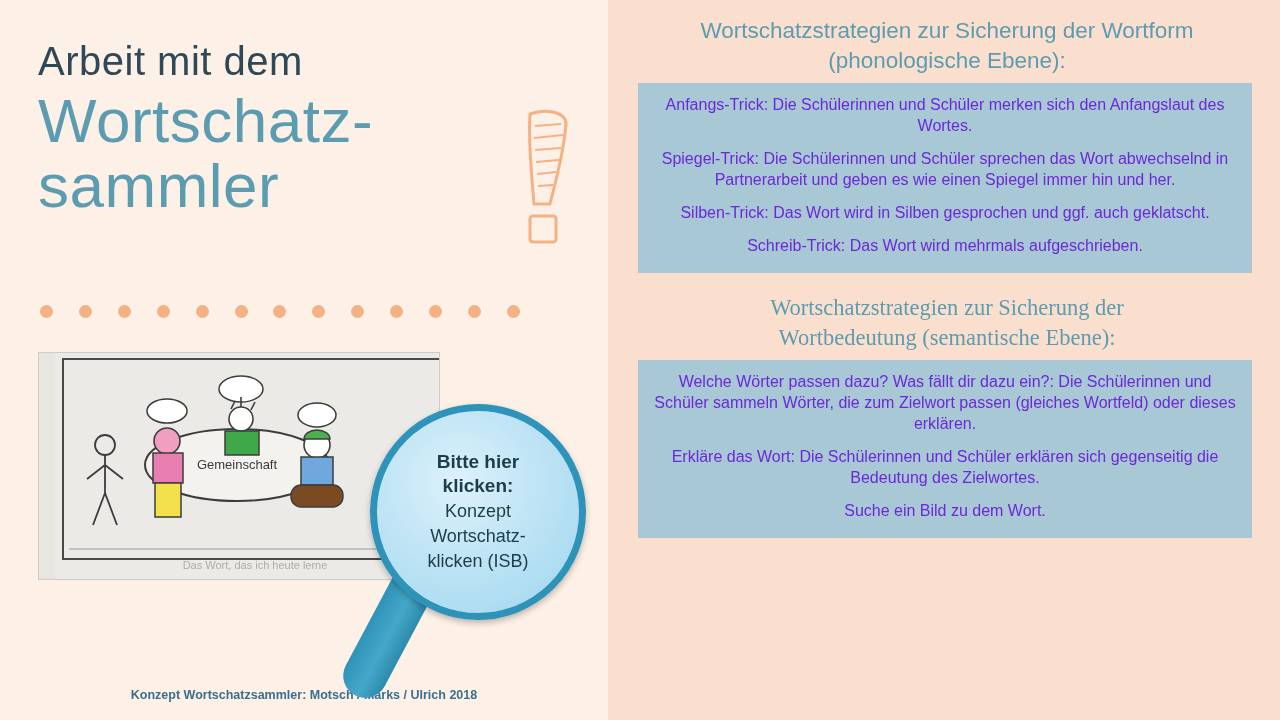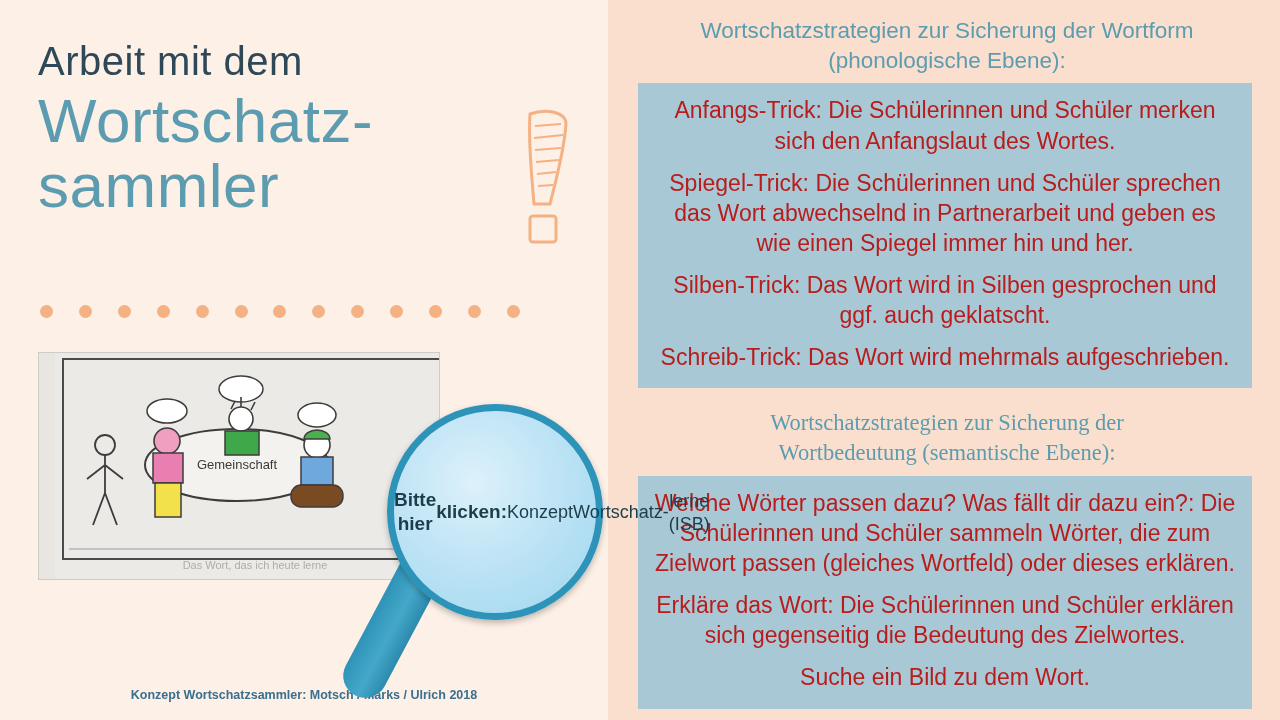--- a/index.html
+++ b/index.html
@@ -88,30 +88,30 @@
   
   .magnifier {
     position: absolute;
     left: 370px;
     top: 404px;
     width: 220px;
     height: 250px;
   }
   .mag-circle {
     position: absolute;
-    left: 17px; top: 0;
+    left: 0; top: 0;
     width: 216px; height: 216px;
     border-radius: 50%;
     background: radial-gradient(circle at 40% 35%, #ddf1fb 0%, #bfe4f5 45%, #9ed6ef 100%);
     border: 7px solid #2e93b8;
     box-shadow: 0 3px 6px rgba(0,0,0,0.25);
     display: flex;
-    flex-direction: row;
+    flex-direction: column;
     align-items: center;
-    justify-content: space-between;
+    justify-content: center;
     text-align: center;
     z-index: 3;
   }
   .mag-bold {
     font-size: 19px;
     font-weight: bold;
     color: #1c3d4a;
     line-height: 1.25;
   }
   .mag-text {
@@ -158,22 +158,22 @@
     line-height: 1.32;
     margin: 6px 0 8px 4px;
     font-weight: 400;
   }
   .sect-head.second { margin-top: 20px; font-family: Liberation Serif, serif; }
   .card {
     background: #a7c8d4;
     padding: 12px 16px 14px 16px;
   }
   .card p {
-    font-size: 23px;
-    color: #b91c1c;
+    font-size: 16px;
+    color: #6d28d9;
     line-height: 1.31;
     margin-bottom: 12px;
   }
   .card p:last-child { margin-bottom: 2px; }
 </style>
 </head>
 <body>
 
 <div class="slide">
 
@@ -244,21 +244,21 @@
       </svg>
     </div>
 
     <div class="magnifier">
       <div class="mag-handle"></div>
       <div class="mag-circle">
         <div class="mag-bold">Bitte hier</div>
         <div class="mag-bold">klicken:</div>
         <div class="mag-text">Konzept</div>
         <div class="mag-text">Wortschatz-</div>
-        <div class="mag-text">lerne (ISB)</div>
+        <div class="mag-text">klicken (ISB)</div>
       </div>
     </div>
 
     <div class="credit">Konzept Wortschatzsammler: Motsch / Marks / Ulrich 2018</div>
   </div>
 
   <div class="right">
 
     <div class="sect-head">
       <span>Wortschatzstrategien zur Sicherung der Wortform</span><br>

